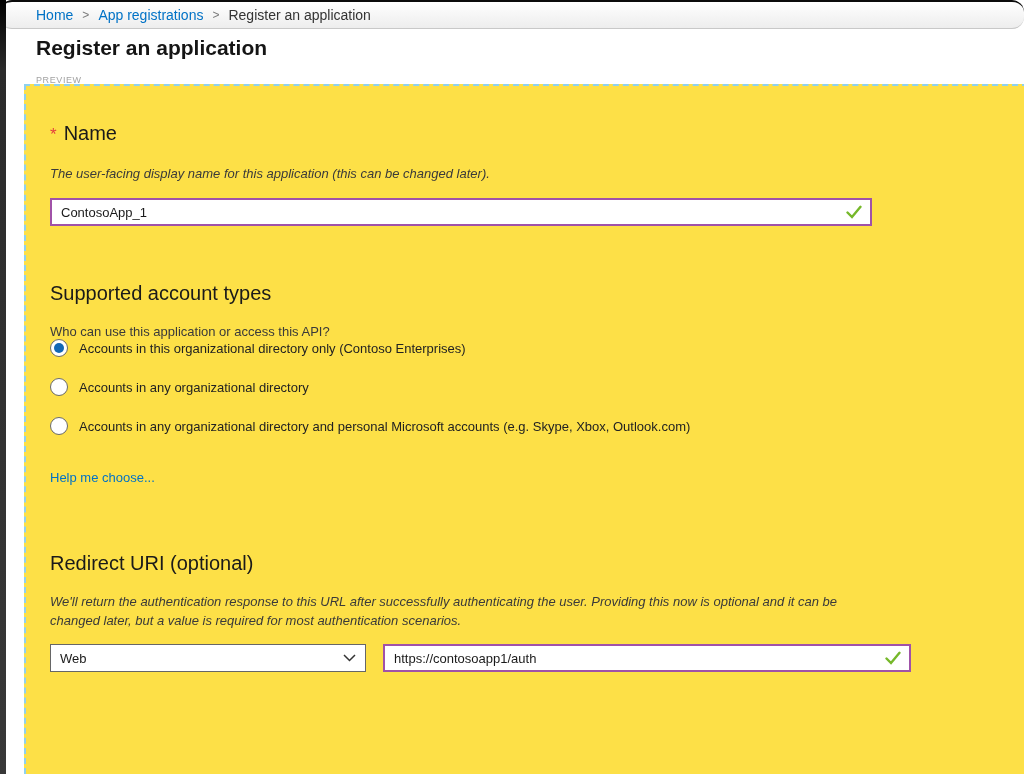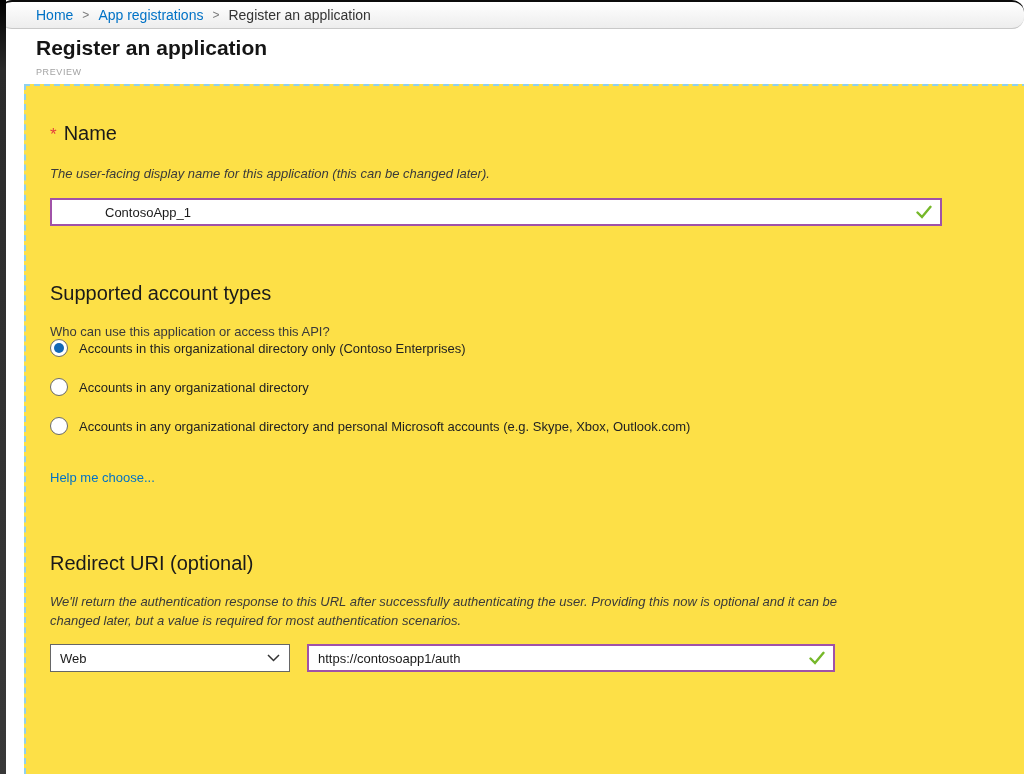--- a/index.html
+++ b/index.html
@@ -31,21 +31,21 @@
     font-size:14px;
     border-radius:12px;
   }
   .crumb-link { color:#0072c6; cursor:pointer; }
   .crumb-sep { color:#7a7a7a; margin:0 9px; font-size:12px; }
   .crumb-current { color:#333; }
 
   
   .title-area { padding:7px 0 0 36px; }
   .blade-title { font-size:21px; font-weight:700; color:#151515; margin:0; line-height:24px; }
-  .preview-badge { font-size:9px; color:#a3a3a3; letter-spacing:0.6px; margin-top:7px; }
+  .preview-badge { font-size:9px; color:#a3a3a3; letter-spacing:0.6px; margin-top:15px; }
 
   
   .content {
     position:absolute; left:24px; top:84px;
     width:1014px; height:690px;
     border-top:2px dashed #8ed1ef;
     border-left:2px dashed #8ed1ef;
     padding:32px 0 0 24px;
     background:#fde047;
   }
@@ -58,21 +58,21 @@
     position:relative; height:28px; background:#fff;
     border:2px solid #a052a8;
   }
   .input-wrap input {
     width:100%; height:100%; border:none; outline:none;
     font-family:"Liberation Sans", sans-serif;
     font-size:13px; color:#1a1a1a; padding:0 30px 0 9px; background:transparent;
   }
   .valid-check { position:absolute; right:8px; top:50%; transform:translateY(-50%); line-height:0; }
 
-  .name-input-wrap { width:892px; margin-top:15px;padding-left:44px; }
+  .name-input-wrap { width:822px; margin-top:15px; }
 
   .account-section { margin-top:52px; }
   .question-text { font-size:13px; color:#3a3a3a; margin-top:16px; }
 
   .radio-group { }
   .radio-row { display:flex; align-items:center; margin-bottom:21px; cursor:pointer; }
   .radio {
     width:18px; height:18px; border-radius:50%;
     border:1px solid #6a6a6a; background:#fff; position:relative; flex:none;
   }
@@ -82,21 +82,21 @@
   }
   .radio-label { font-size:13px; color:#222; margin-left:11px; }
 
   .help-link { display:inline-block; margin-top:14px; font-size:13px; color:#0072c6; cursor:pointer; }
 
   .redirect-section { margin-top:62px; }
   .redirect-desc { max-width:816px; }
 
   .redirect-row { display:flex; align-items:center; margin-top:14px; }
   .platform-select {
-    width:240px; height:28px; border:1px solid #666;
+    width:316px; height:28px; border:1px solid #666;
     display:flex; align-items:center; justify-content:space-between;
     padding:0 9px; font-size:13px; color:#1a1a1a; background:#fff; cursor:pointer;
   }
   .uri-input-wrap { width:528px; margin-left:17px; }
   .chevron { line-height:0; }
 </style>
 </head>
 <body>
 
 <div class="left-strip"></div>

